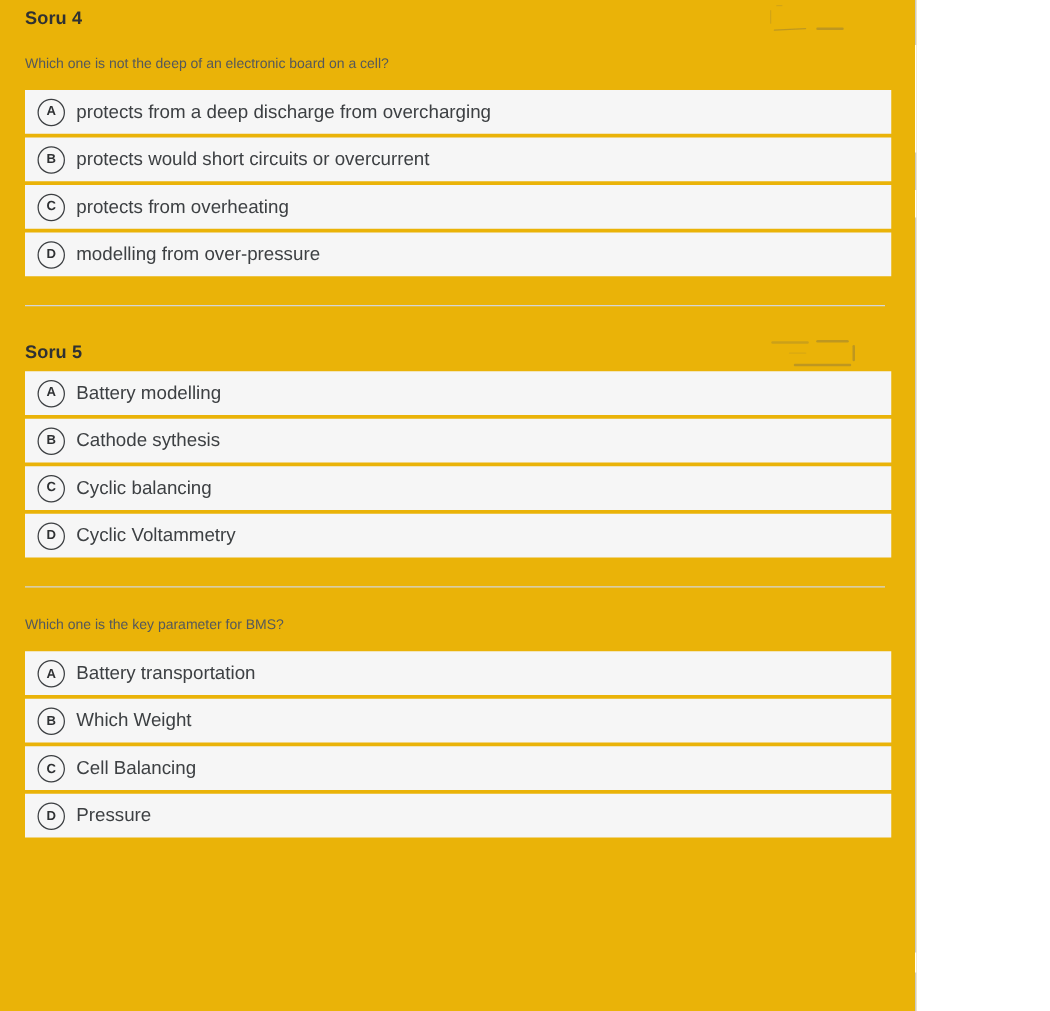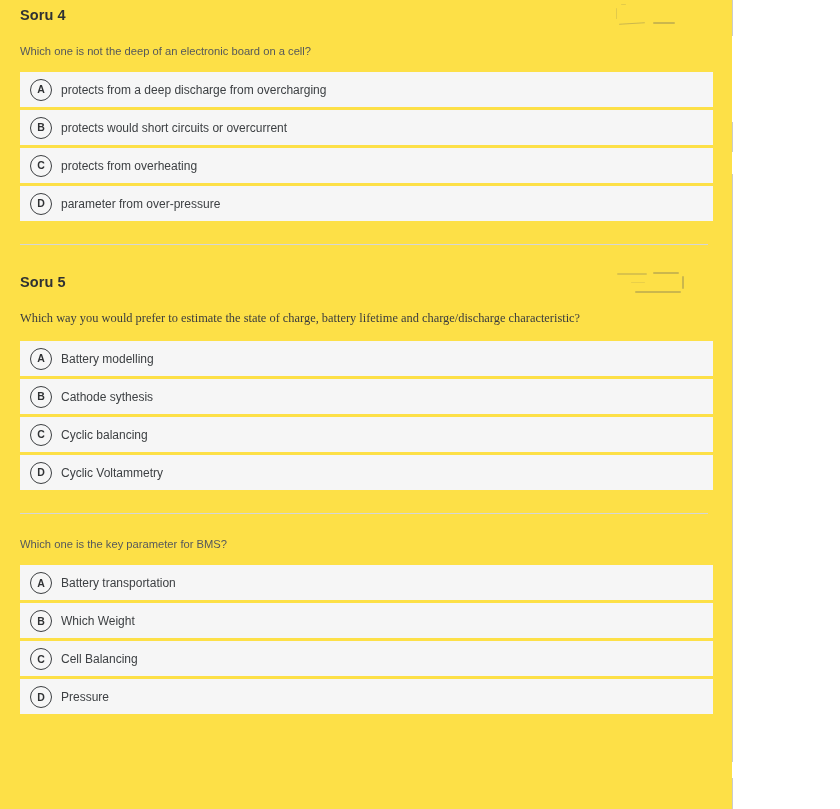--- a/index.html
+++ b/index.html
@@ -12,21 +12,21 @@
     font-family: "Liberation Sans", sans-serif;
     overflow: hidden;
     position: relative;
   }
 
   
   #quiz-page {
     position: absolute;
     left: 0; top: 0;
     width: 733px; height: 809px;
-    background: #fde047;
+    background: #eab308;
   }
 
   .question-block {
     position: relative;
     padding: 0 20px;
   }
 
   .q-head {
     position: relative;
     display: flex;
@@ -106,21 +106,21 @@
     align-items: center;
     justify-content: center;
     font-size: 10.5px;
     font-weight: 600;
     color: #2f3133;
     line-height: 1;
   }
 
   .opt-text {
     margin-left: 9px;
-    font-size: 12px;
+    font-size: 15px;
     color: #3d4043;
     line-height: 1;
   }
 
   .divider {
     height: 1px;
     background: #d4d6d8;
     margin: 23px 25px 22px 20px;
   }
 
@@ -174,39 +174,38 @@
       <div class="option-row">
         <div class="opt-letter">B</div>
         <div class="opt-text">protects would short circuits or overcurrent</div>
       </div>
       <div class="option-row">
         <div class="opt-letter">C</div>
         <div class="opt-text">protects from overheating</div>
       </div>
       <div class="option-row">
         <div class="opt-letter">D</div>
-        <div class="opt-text">parameter from over-pressure</div>
+        <div class="opt-text">modelling from over-pressure</div>
       </div>
     </div>
   </div>
 
   <div class="divider"></div>
 
   <div class="question-block">
     <div class="q-head">
       <div class="q-title">Soru 5</div>
       <div class="ghost g5">
         <i class="a"></i>
           <i class="b"></i>
           <i class="c"></i>
           <i class="d"></i>
           <i class="e"></i>
       </div>
     </div>
-    <div class="q-text serif">Which way you would prefer to estimate the state of charge, battery lifetime and charge/discharge characteristic?</div>
     <div class="options">
       <div class="option-row">
         <div class="opt-letter">A</div>
         <div class="opt-text">Battery modelling</div>
       </div>
       <div class="option-row">
         <div class="opt-letter">B</div>
         <div class="opt-text">Cathode sythesis</div>
       </div>
       <div class="option-row">

